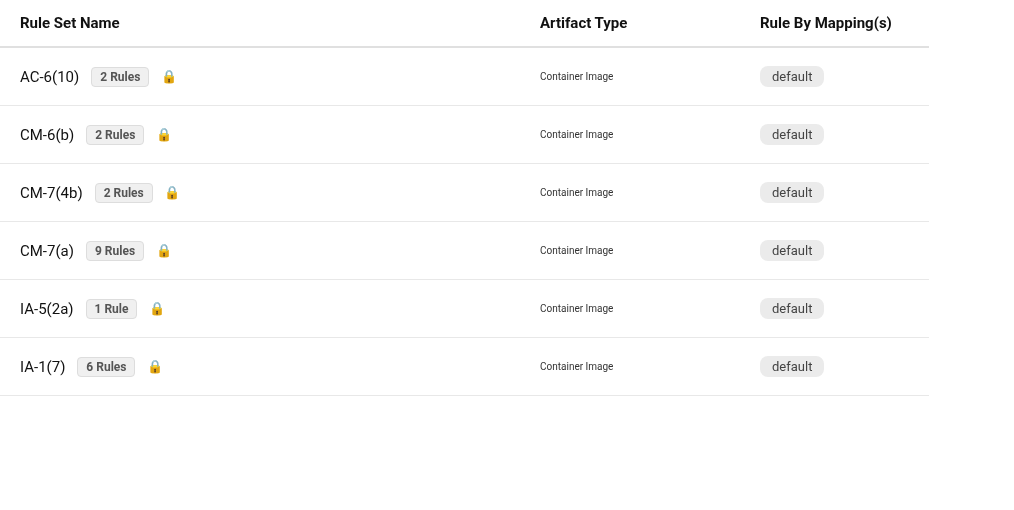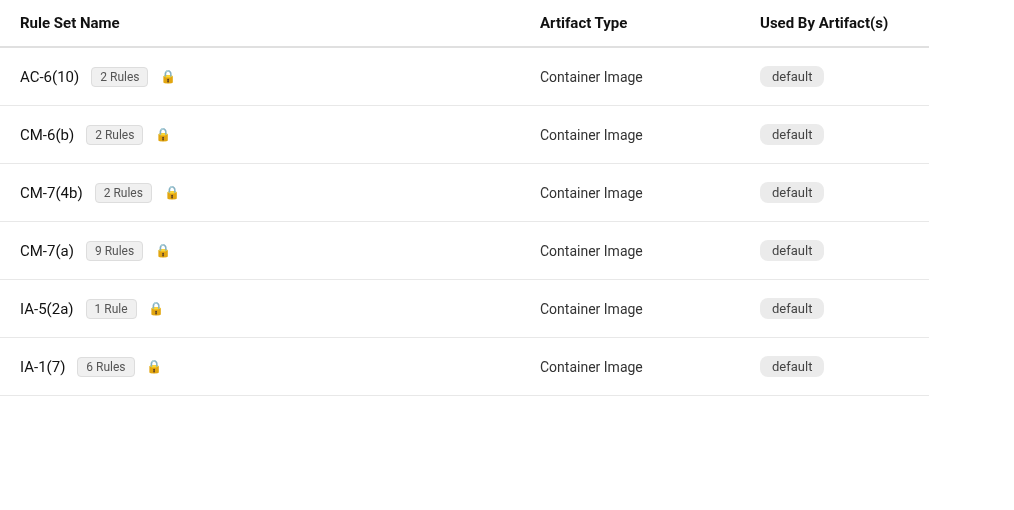--- a/index.html
+++ b/index.html
@@ -58,48 +58,49 @@
     }
 
     .rules-badge {
       background: #f0f0f0;
       border: 1px solid #ddd;
       border-radius: 4px;
       padding: 2px 8px;
       font-size: 12px;
       color: #555;
       white-space: nowrap;
+      font-weight: bold;
     }
 
     .lock-icon {
       color: #888;
       font-size: 13px;
     }
 
     .artifact-type {
-      font-size: 14px;
+      font-size: 10px;
       color: #333;
     }
 
     .mapping-badge {
       background: #ebebeb;
       border-radius: 8px;
       padding: 3px 12px;
       font-size: 13px;
       color: #444;
     }
   </style>
 </head>
 <body>
 
 <div class="table-container">
   <div class="table-header">
     <div class="header-cell">Rule Set Name</div>
     <div class="header-cell">Artifact Type</div>
-    <div class="header-cell">Used By Artifact(s)</div>
+    <div class="header-cell">Rule By Mapping(s)</div>
   </div>
 
   <div id="table-body">
       <div class="table-row">
       <div class="cell">
         <span class="rule-name">AC-6(10)</span>
         <span class="rules-badge">2 Rules</span>
         <span class="lock-icon">🔒</span>
       </div>
       <div class="cell">

